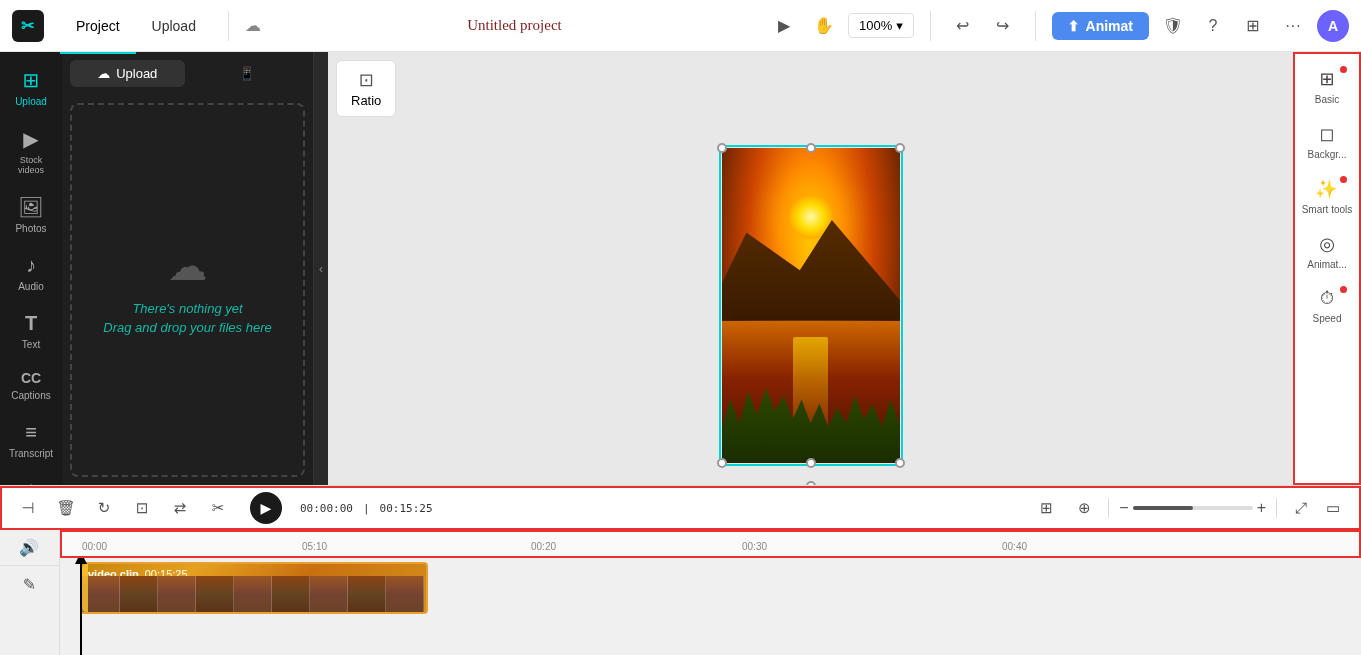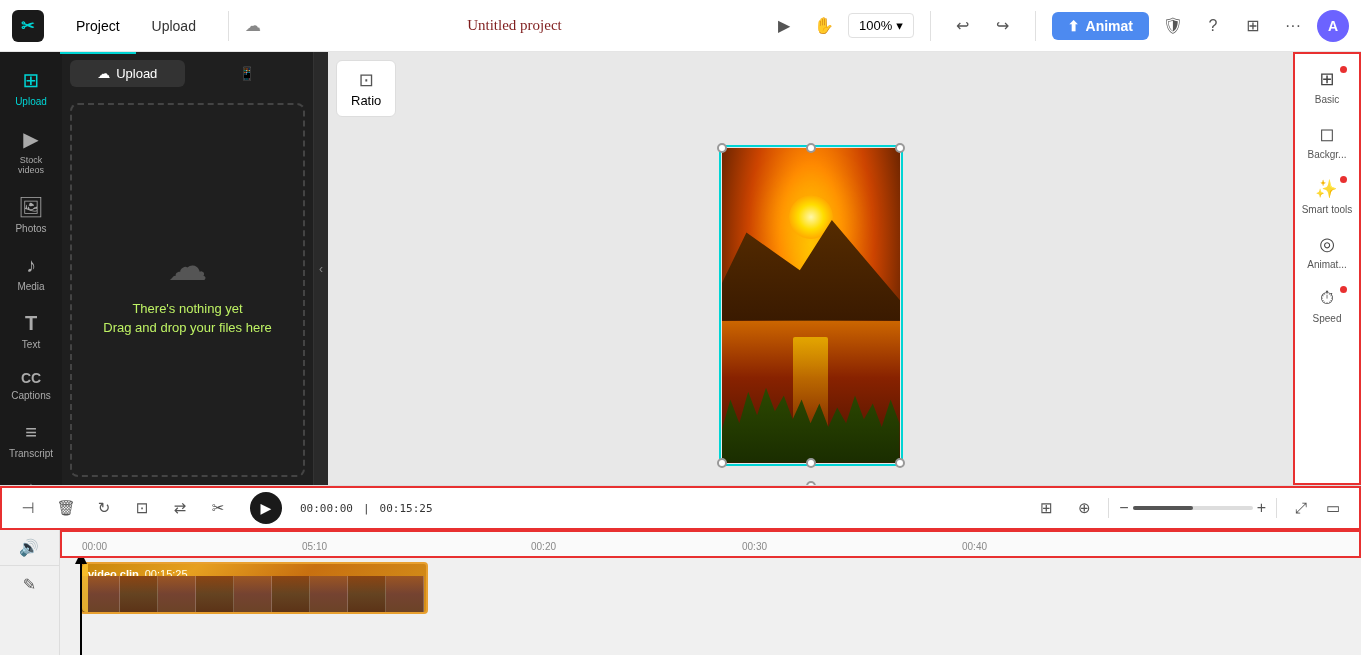--- a/index.html
+++ b/index.html
@@ -167,21 +167,21 @@
       flex-direction: column;
       align-items: center;
       justify-content: center;
       border: 2px dashed #444;
       margin: 8px;
       border-radius: 8px;
       color: #666;
       gap: 10px;
     }
     .media-drop-icon { font-size: 40px; color: #555; }
-    .media-drop-text { font-size: 13px; text-align: center; color: #bef264; line-height: 1.5; }
+    .media-drop-text { font-size: 13px; text-align: center; color: #14b8a6; line-height: 1.5; font-style: italic; }
 
     
     .collapse-handle {
       width: 14px;
       background: #2a2a2a;
       display: flex;
       align-items: center;
       justify-content: center;
       cursor: pointer;
       color: #888;
@@ -584,21 +584,21 @@
     <div class="sidebar-item">
       <span class="icon">▶</span>
       <span class="label" style="font-size:9px;">Stock<br>videos</span>
     </div>
     <div class="sidebar-item">
       <span class="icon">🖼</span>
       <span class="label">Photos</span>
     </div>
     <div class="sidebar-item">
       <span class="icon">♪</span>
-      <span class="label">Media</span>
+      <span class="label">Audio</span>
     </div>
     <div class="sidebar-item">
       <span class="icon" style="font-weight:bold; font-size:20px;">T</span>
       <span class="label">Text</span>
     </div>
     <div class="sidebar-item">
       <span class="icon" style="font-size:14px; font-weight:bold;">CC</span>
       <span class="label">Captions</span>
     </div>
     <div class="sidebar-item">
@@ -740,21 +740,21 @@
       <div class="tl-edit-btn">✎</div>
     </div>
 
     <div class="timeline-content">
 
       <div class="timeline-ruler">
         <span class="ruler-mark" style="left: 20px;">00:00</span>
         <span class="ruler-mark" style="left: 240px;">05:10</span>
         <span class="ruler-mark" style="left: 469px;">00:20</span>
         <span class="ruler-mark" style="left: 680px;">00:30</span>
-        <span class="ruler-mark" style="left: 900px;">00:40</span>
+        <span class="ruler-mark" style="left: 940px;">00:40</span>
       </div>
 
       <div class="timeline-tracks">
 
         <div class="timeline-playhead"></div>
 
         <div class="video-clip">
           <span class="clip-label">video clip</span>
           <span class="clip-duration">00:15:25</span>
           <div class="clip-thumbnails">

